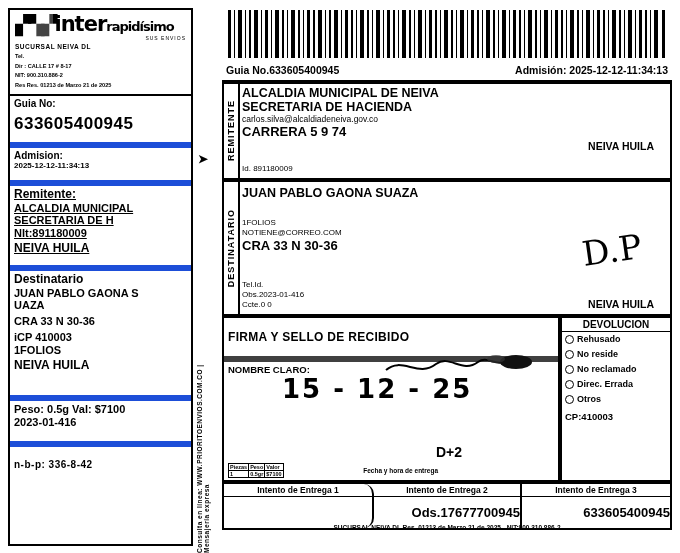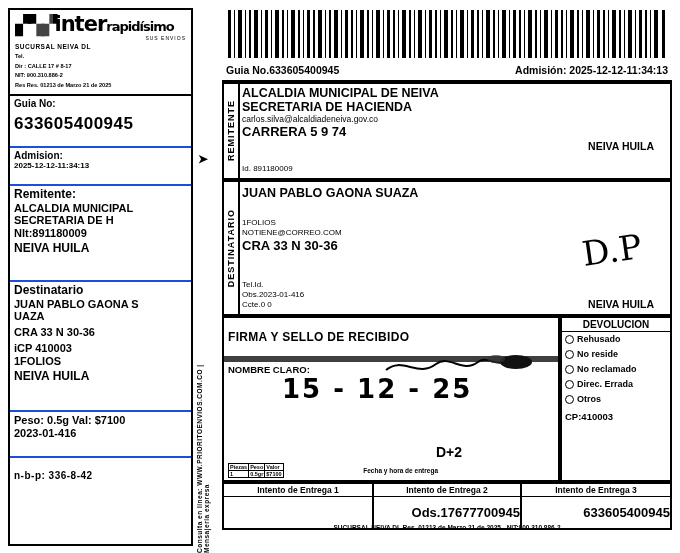--- a/index.html
+++ b/index.html
@@ -8,21 +8,21 @@
     background:#fff;
     font-family:"Liberation Sans", sans-serif;
     color:#000;
     position:relative;
     overflow:hidden;
   }
   .doc{position:absolute;left:0;top:0;width:680px;height:553px;}
 
   
   .stub{position:absolute;left:8px;top:8px;width:185px;height:538px;border:2px solid #000;box-sizing:border-box;}
-  .stub-box{border-bottom:2px solid #1d4ed8;padding:2px 4px;box-sizing:border-box;}
+  .stub-box{border-bottom:6px solid #1d4ed8;padding:2px 4px;box-sizing:border-box;}
   .logo-area{height:86px;border-bottom:2px solid #000;padding:4px 5px;box-sizing:border-box;position:relative;}
   .logo-word{
     font-family:"DejaVu Sans", sans-serif;
     font-weight:bold;font-size:21px;letter-spacing:-1px;
     background:linear-gradient(90deg,#000 0 12%,#444 12% 22%,#000 22% 100%);
     -webkit-background-clip:text;background-clip:text;color:transparent;
     line-height:20px;
   }
   .logo-word .dots{letter-spacing:-3px;}
   .logo-sub{font-size:5px;text-align:right;letter-spacing:1px;margin-top:-2px;}
@@ -124,21 +124,21 @@
     <div class="stub-box" style="height:52px;">
       <div class="lbl">Guia No:</div>
       <div class="big-num" style="margin-top:6px;">633605400945</div>
     </div>
 
     <div class="stub-box" style="height:38px;">
       <div class="lbl">Admision:</div>
       <div class="sm">2025-12-12-11:34:13</div>
     </div>
 
-    <div class="stub-box" style="height:96px;">
+    <div class="stub-box" style="height:85px;text-decoration:underline;">
       <div class="md2">Remitente:</div>
       <div class="md">ALCALDIA MUNICIPAL</div>
       <div class="md">SECRETARIA DE H</div>
       <div class="md">NIt:891180009</div>
       <div class="md2" style="margin-top:3px;">NEIVA HUILA</div>
     </div>
 
     <div class="stub-box" style="height:130px;">
       <div class="md2">Destinatario</div>
       <div class="md">JUAN PABLO GAONA S</div>
@@ -335,21 +335,21 @@
       <div class="devol-title">DEVOLUCION</div>
       <div class="opt"><span class="circ"></span><span>Rehusado</span></div>
       <div class="opt"><span class="circ"></span><span>No reside</span></div>
       <div class="opt"><span class="circ"></span><span>No reclamado</span></div>
       <div class="opt"><span class="circ"></span><span>Direc. Errada</span></div>
       <div class="opt"><span class="circ"></span><span>Otros</span></div>
       <div class="cp" style="margin-top:4px;">CP:410003</div>
     </div>
 
     <div class="block intentos">
-      <div class="intent-cell" style="left:0;width:150px;border-right:2px solid #000;">
+      <div class="intent-cell" style="left:0;width:150px;border-right:2px solid #000;border-radius:10px;">
         <div class="intent-head">Intento de Entrega 1</div>
         <div class="intent-body"></div>
       </div>
       <div class="intent-cell" style="left:150px;width:148px;border-right:2px solid #000;">
         <div class="intent-head">Intento de Entrega 2</div>
         <div class="intent-body">Ods.17677700945</div>
       </div>
       <div class="intent-cell" style="left:298px;width:148px;">
         <div class="intent-head">Intento de Entrega 3</div>
         <div class="intent-body">633605400945</div>

